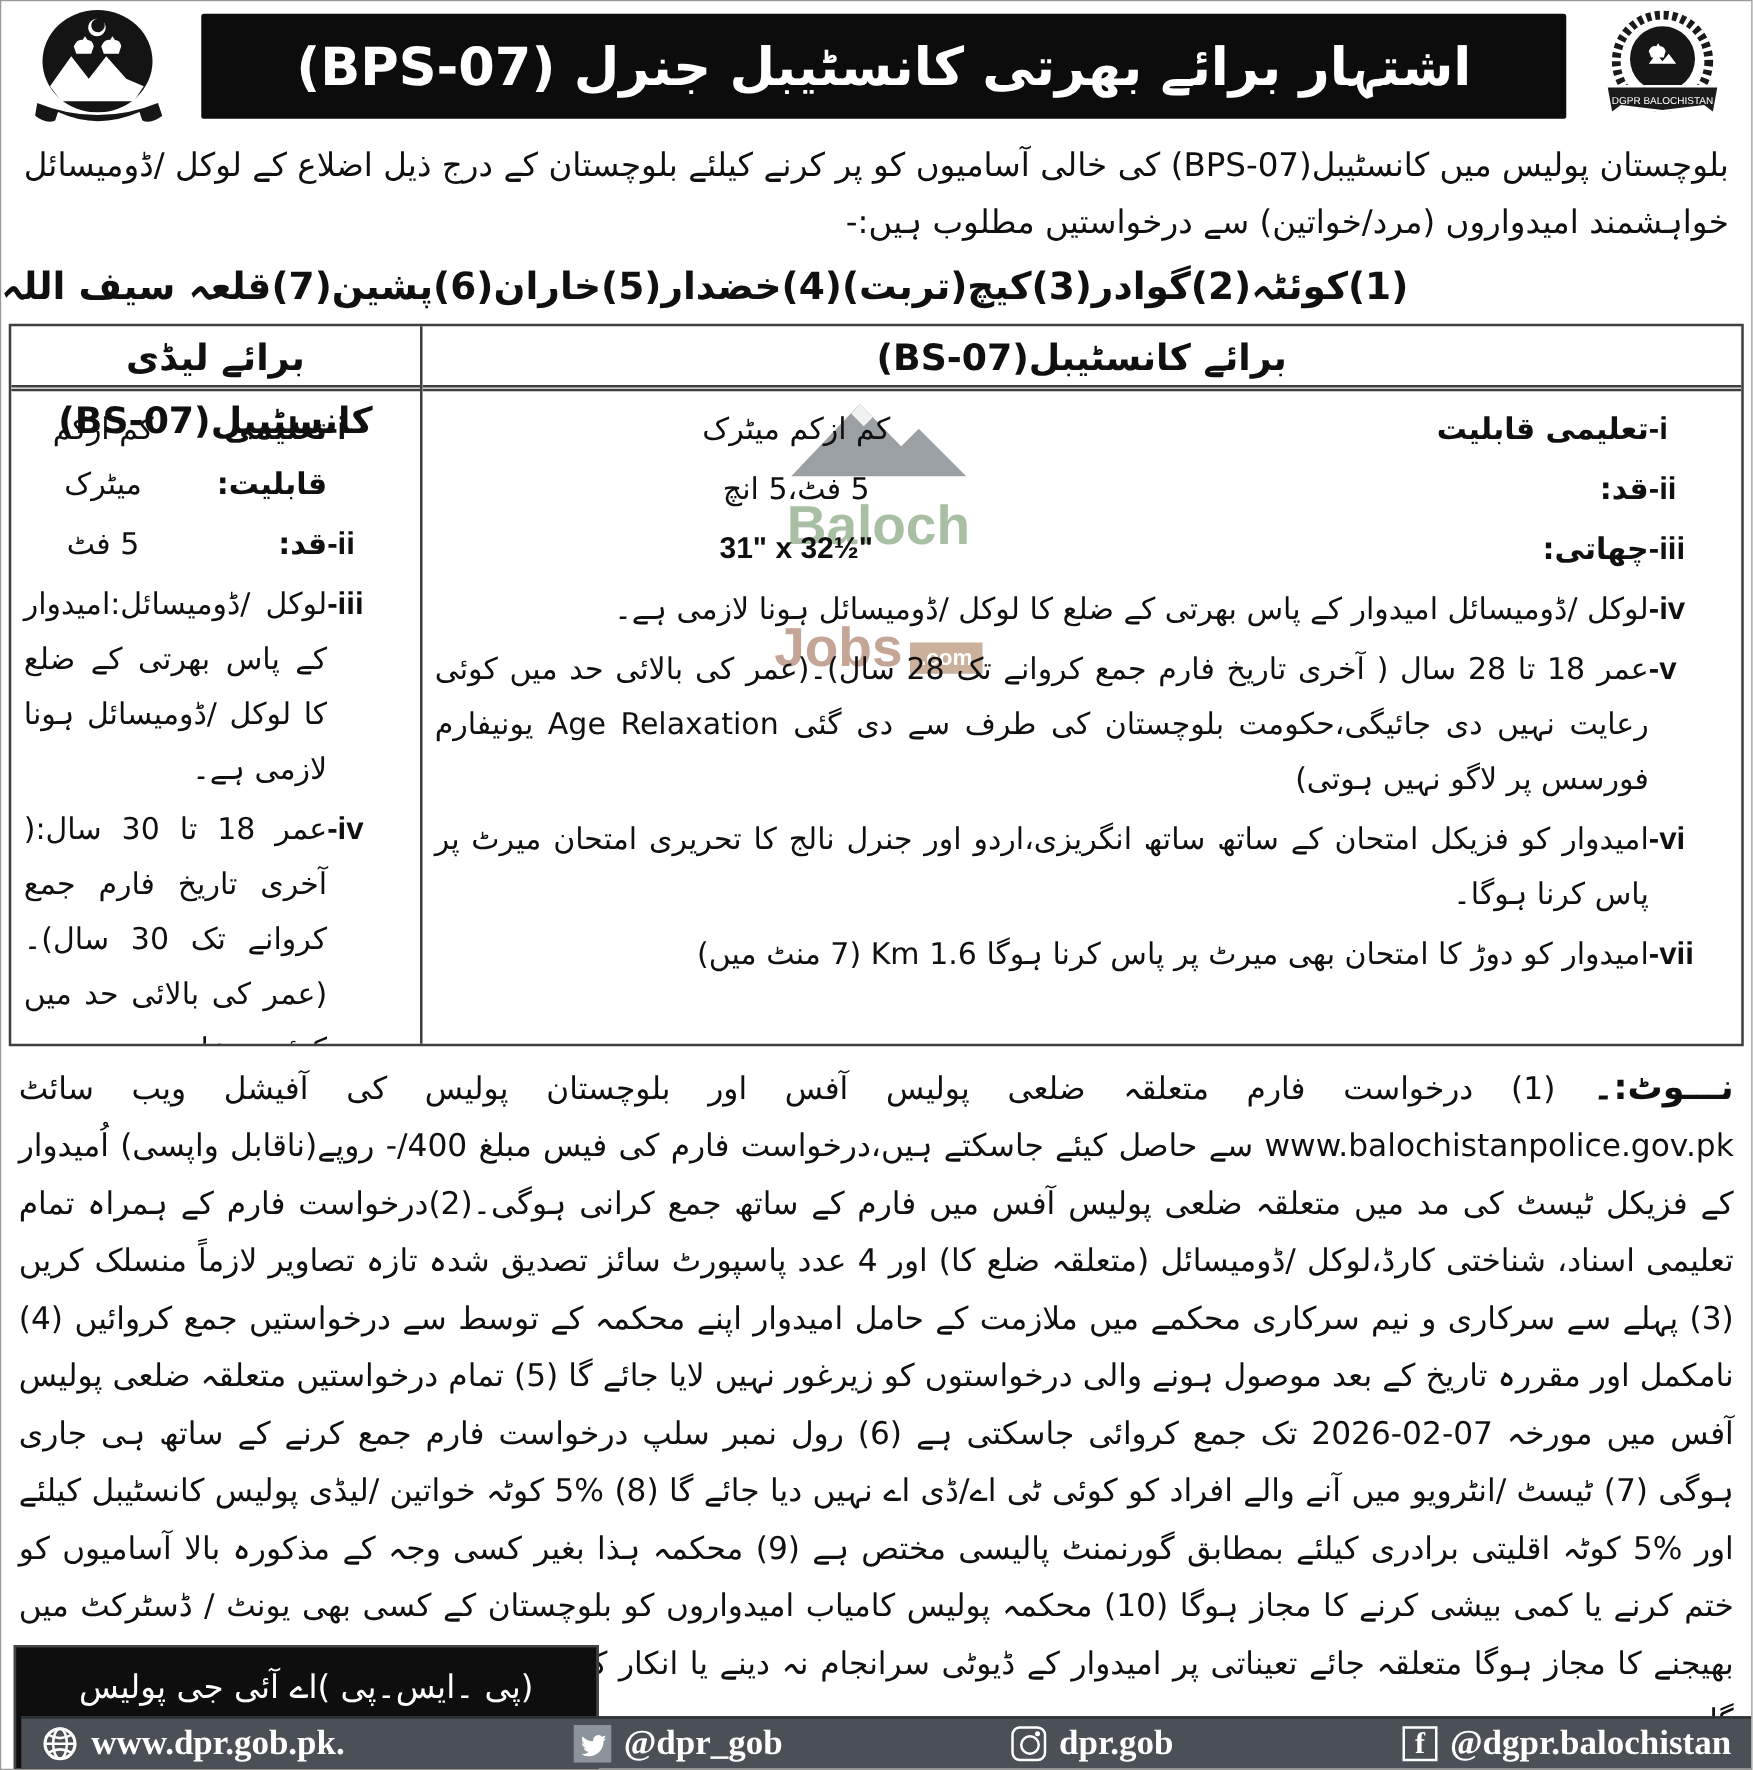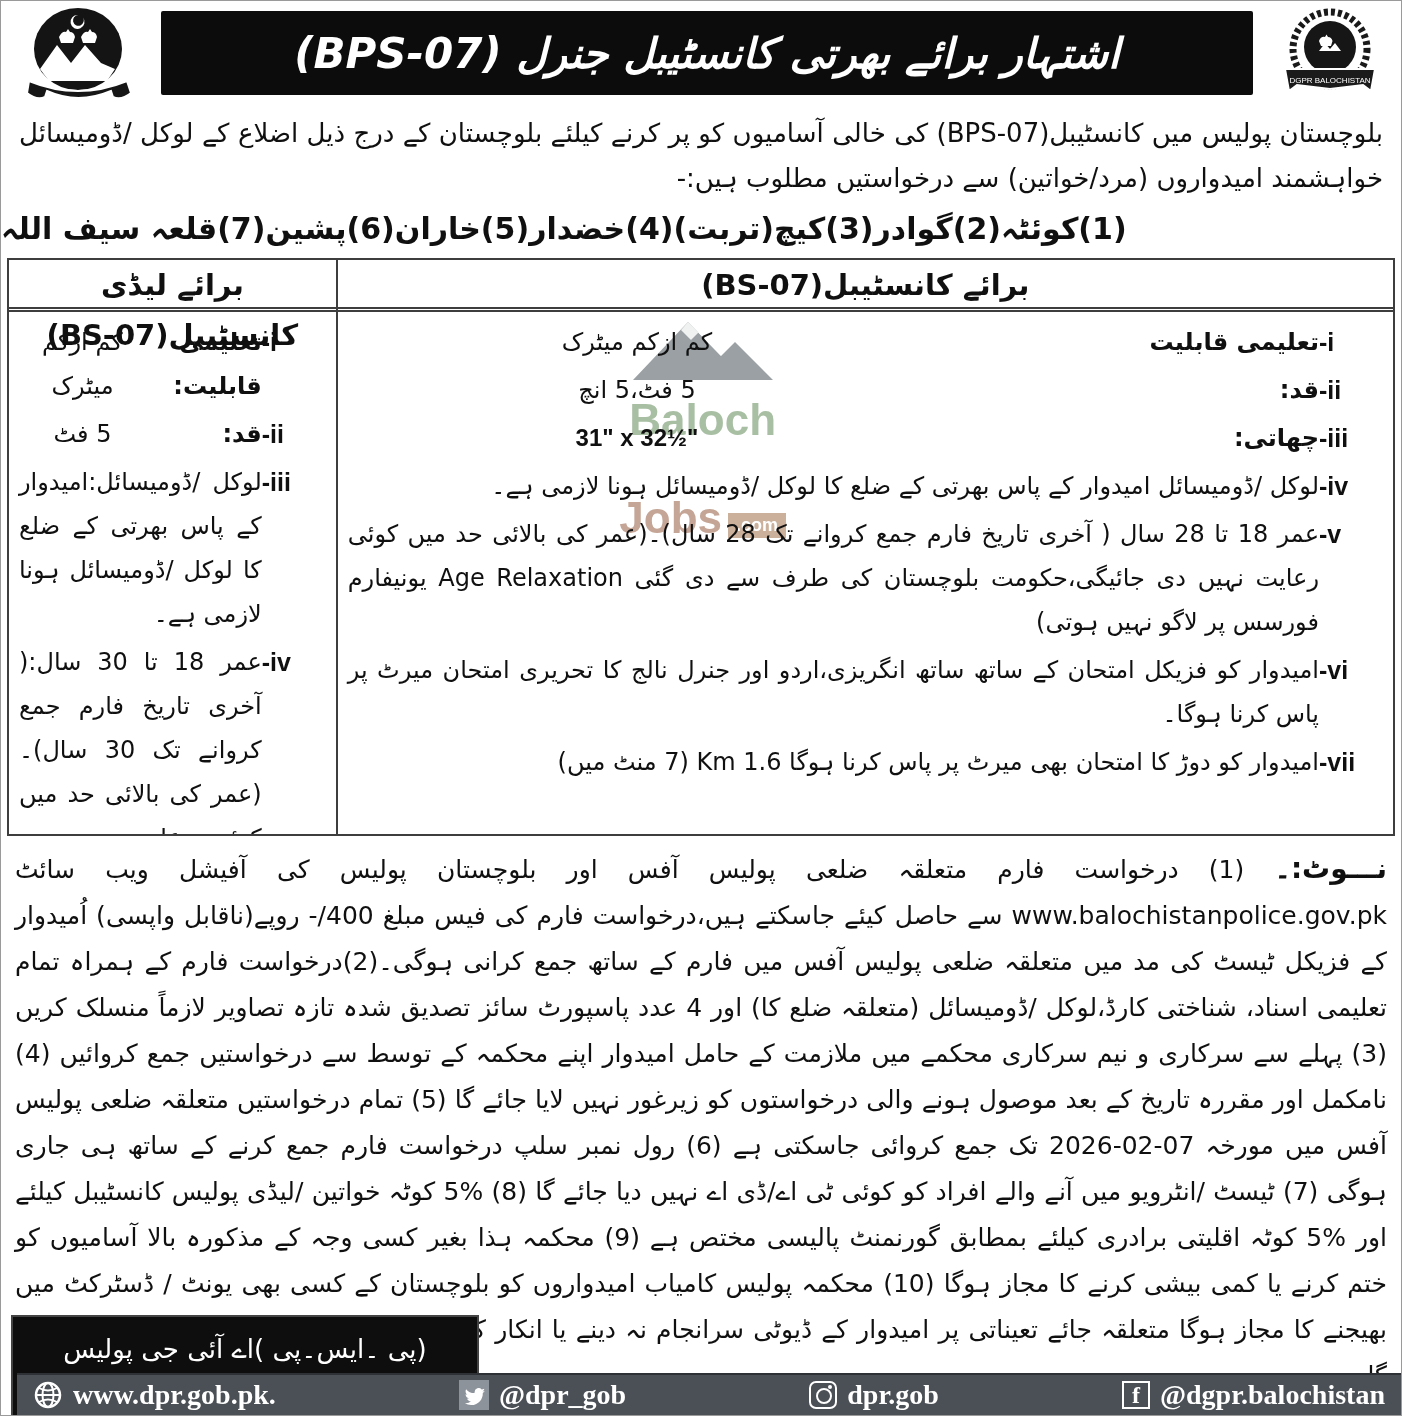--- a/index.html
+++ b/index.html
@@ -9,21 +9,20 @@
     background:#ffffff; border:1px solid #9a9a9a; overflow:hidden;
     color:#101010;
   }
   
   .header { display:flex; align-items:flex-start; padding:6px 8px 0 8px; height:102px; }
   .crest { flex:0 0 auto; }
   .banner {
     flex:1 1 auto; background:#0c0c0c; color:#fff; margin:4px 14px 0 14px;
     height:84px; display:flex; align-items:center; justify-content:center;
     border-radius:2px;
-    font-style:italic;
   }
   .banner .title {
     direction:rtl; font-size:42px; font-weight:bold; letter-spacing:0px;
     font-family:"DejaVu Sans", sans-serif; white-space:nowrap;
   }
   
   .intro {
     direction:rtl; text-align:justify; padding:8px 18px 0 18px;
     font-size:26px; line-height:45px; min-height:94px;
   }

